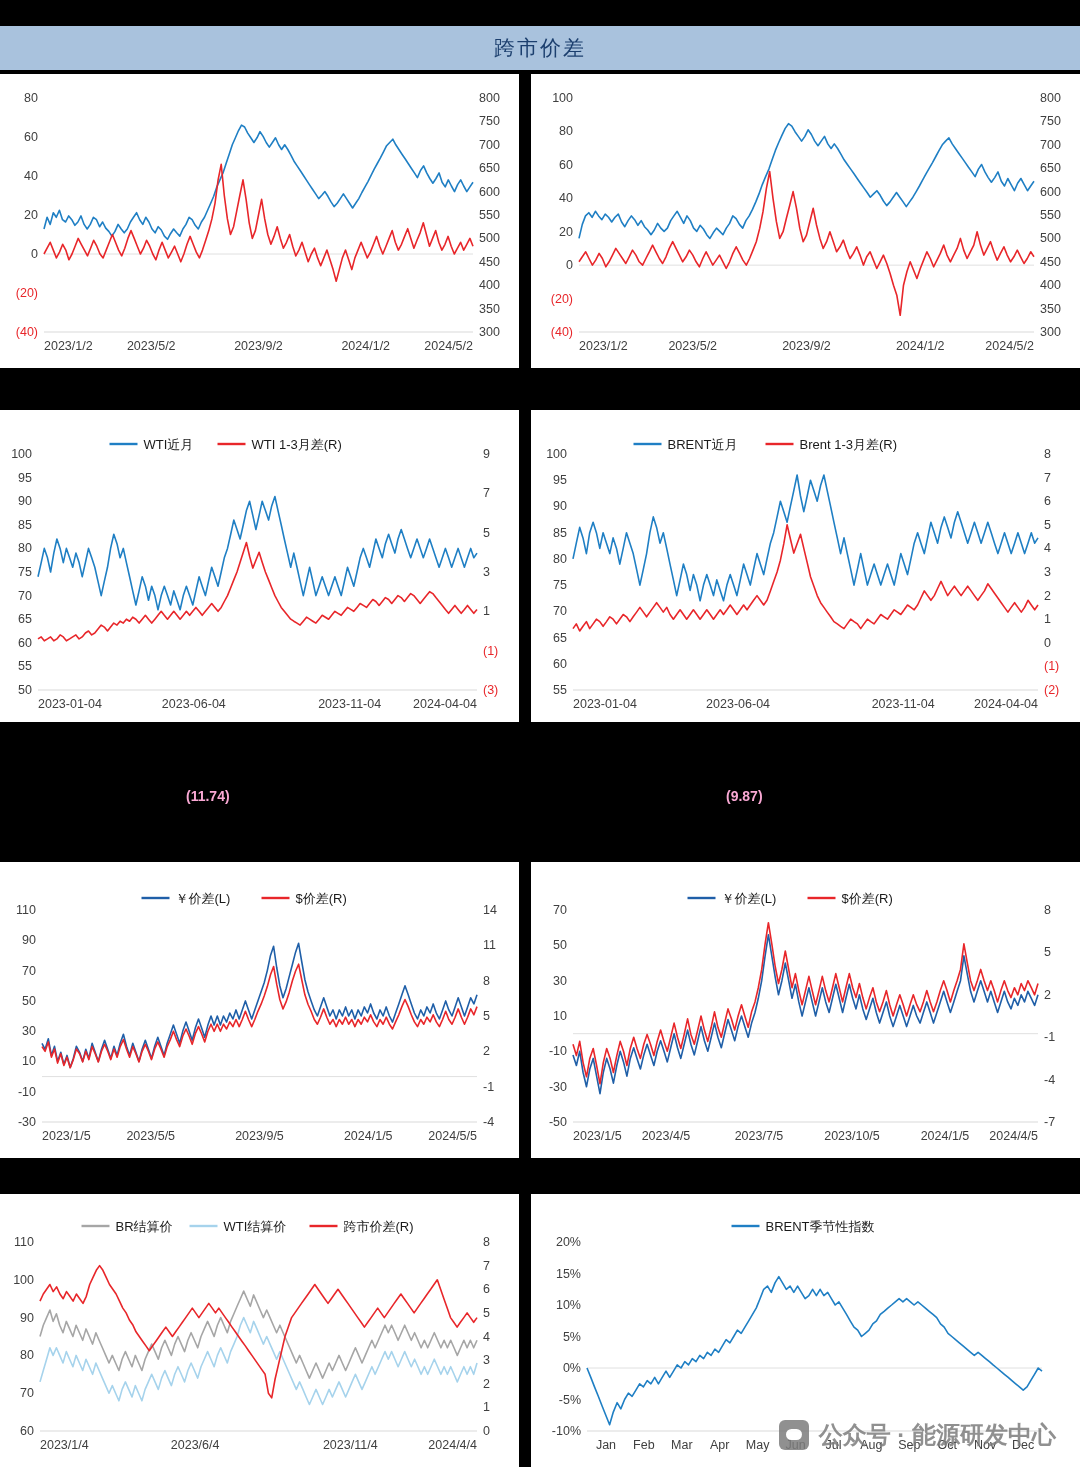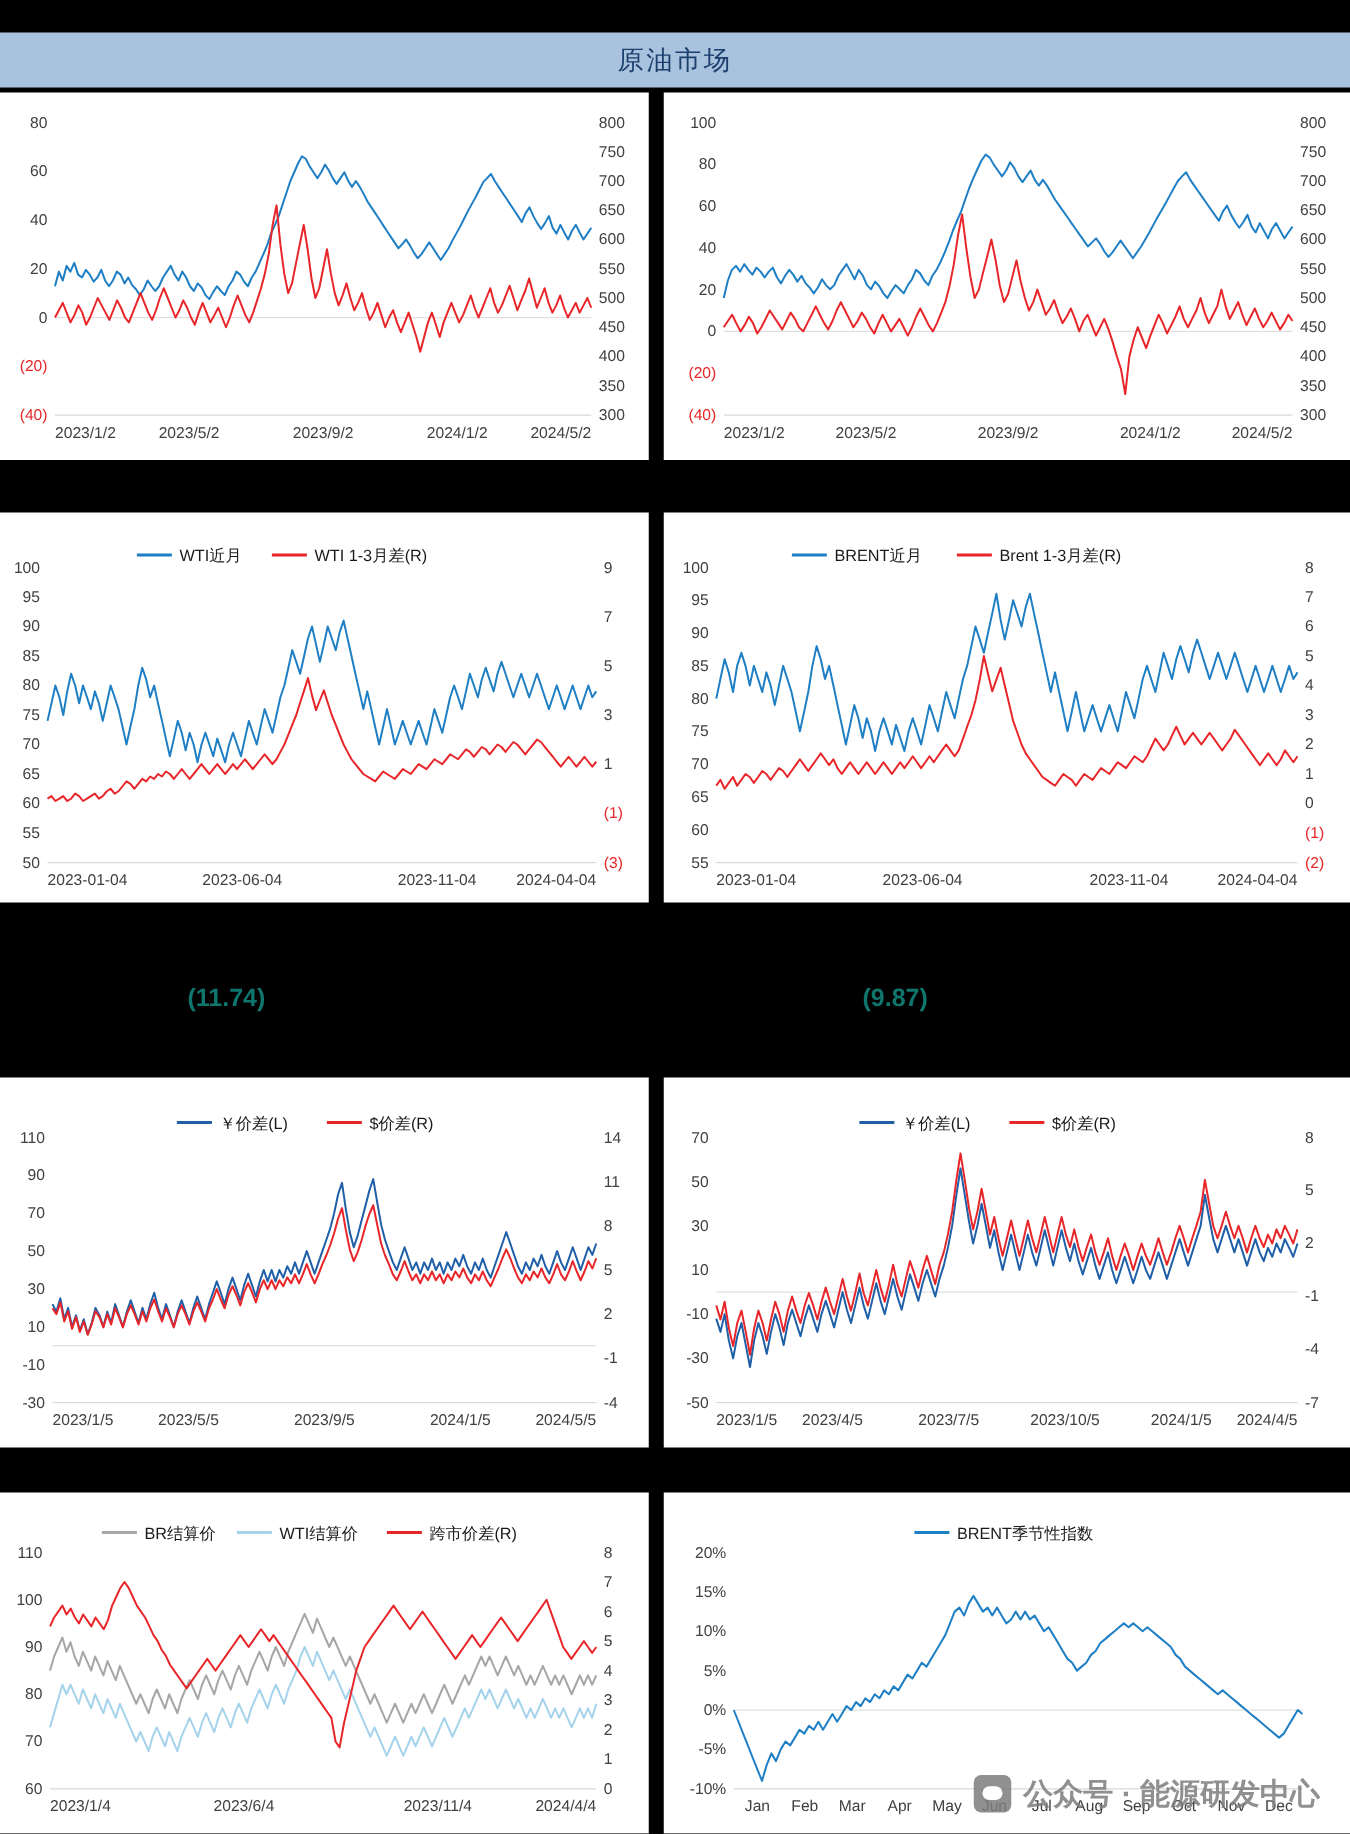--- a/index.html
+++ b/index.html
@@ -7,32 +7,32 @@
   .page{position:relative;width:1080px;height:1467px;background:#000;overflow:hidden;}
   .header{position:absolute;left:0;top:26px;width:1080px;height:44px;background:#a9c2dd;display:flex;align-items:center;justify-content:center;}
   .header-title{font-size:21px;color:#1c3f6e;letter-spacing:2px;}
   .panel{position:absolute;background:#fff;}
   .chart-wrap{position:absolute;left:0;top:0;width:100%;height:100%;}
   svg{display:block;}
   .axis-lbl{font-size:12.5px;fill:#404040;}
   .axis-lbl-red{font-size:12.5px;fill:#e8262a;}
   .tick-x{font-size:12.5px;fill:#404040;}
   .legend-text{font-size:13px;fill:#1a1a1a;}
-  .ann-red{position:absolute;color:#0f766e;font-size:20px;font-weight:bold;}
+  .ann-red{position:absolute;color:#f9a8d4;font-size:14px;font-weight:bold;margin-left:36px;}
   .wm{position:absolute;right:24px;bottom:16px;display:flex;align-items:center;gap:10px;color:#7d7d7d;font-size:24px;font-weight:bold;opacity:.85;}
   .wm-logo{width:30px;height:30px;border-radius:6px;background:#7d7d7d;position:relative;}
   .wm-logo:after{content:"";position:absolute;left:7px;top:9px;width:16px;height:11px;border-radius:6px;background:#fff;}
 </style>
 </head>
 <body>
 
 <div class="page">
 
   <div class="header">
-    <div class="header-title">原油市场</div>
+    <div class="header-title">跨市价差</div>
   </div>
 
   <div class="panel" style="left:0;top:74px;width:519px;height:294px;">
     <div class="chart-wrap" id="c0">
         <svg width="519" height="294" viewBox="0 0 519 294">
           <text x="38" y="28" text-anchor="end" class="axis-lbl">80</text>
           <text x="38" y="67" text-anchor="end" class="axis-lbl">60</text>
           <text x="38" y="106" text-anchor="end" class="axis-lbl">40</text>
           <text x="38" y="145" text-anchor="end" class="axis-lbl">20</text>
           <text x="38" y="184" text-anchor="end" class="axis-lbl">0</text>

